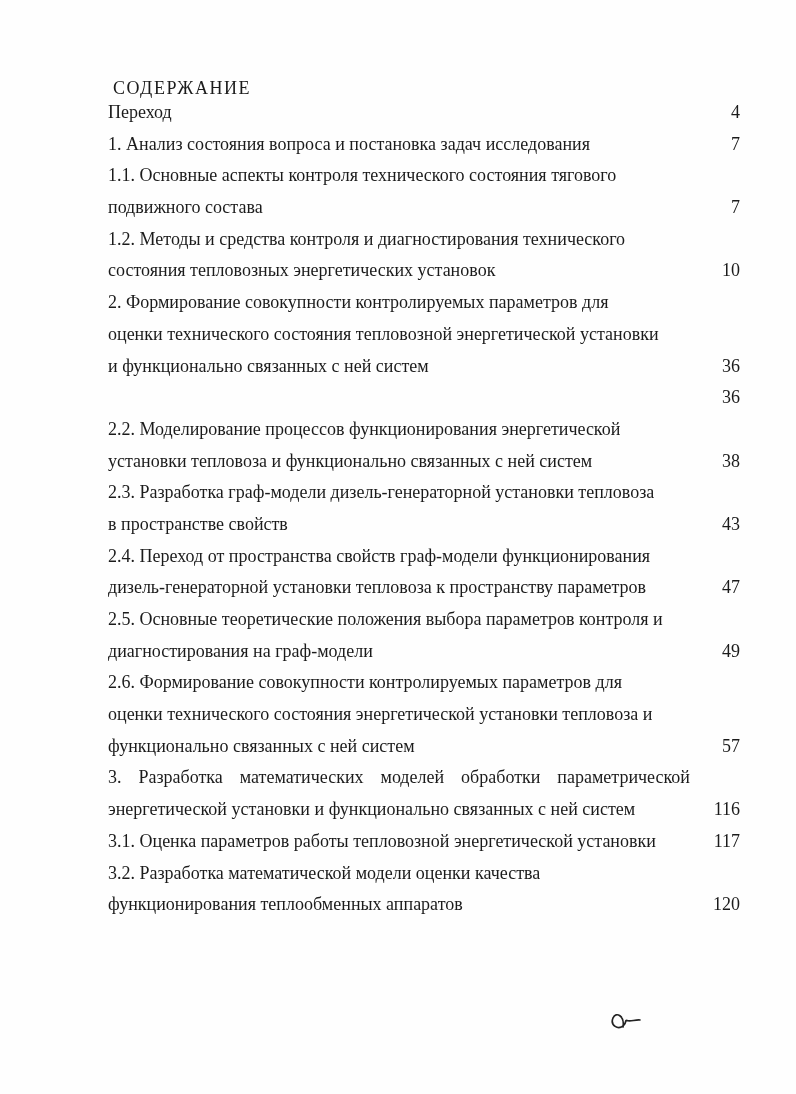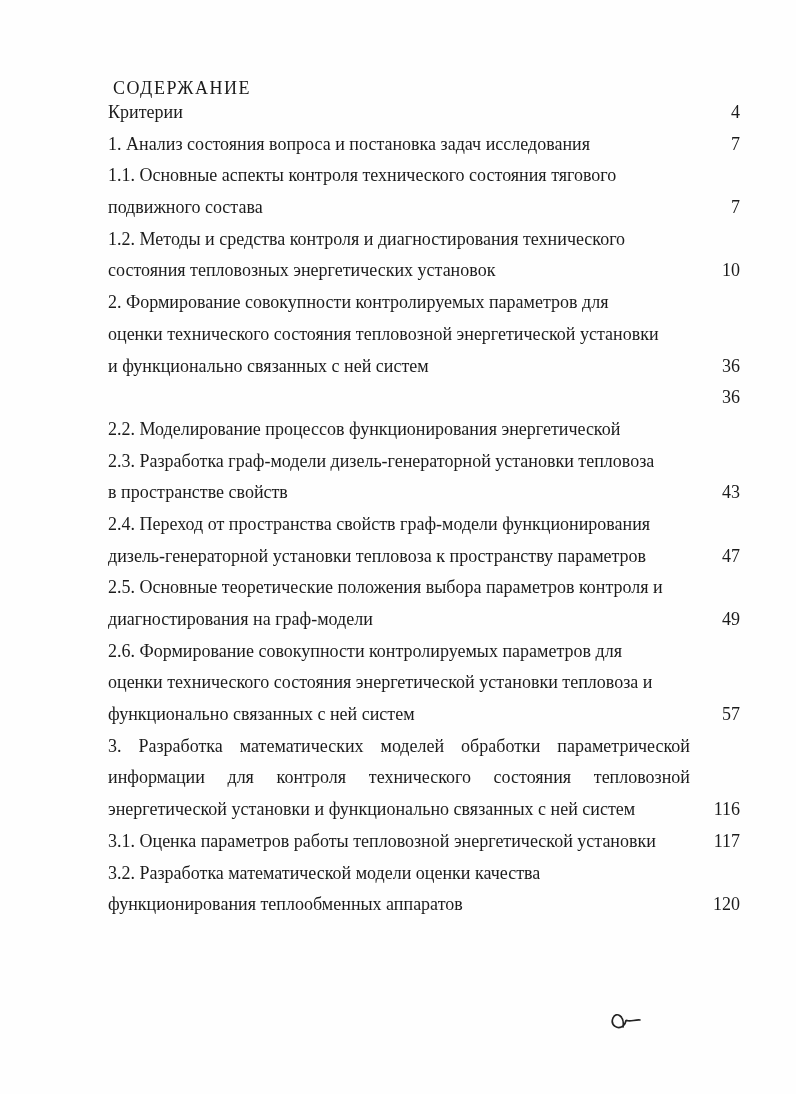--- a/index.html
+++ b/index.html
@@ -65,42 +65,42 @@
   }
 </style>
 </head>
 <body>
 
 <div class="page">
 
   <h1 class="doc-title">СОДЕРЖАНИЕ</h1>
 
   <div class="toc" id="toc">
-      <div class="toc-row"><span class="entry-text">Критерии</span><span class="entry-page">4</span></div>
+      <div class="toc-row"><span class="entry-text">Переход</span><span class="entry-page">4</span></div>
       <div class="toc-row"><span class="entry-text">1. Анализ состояния вопроса и постановка задач исследования</span><span class="entry-page">7</span></div>
       <div class="toc-row"><span class="entry-text">1.1. Основные аспекты контроля технического состояния тягового</span></div>
       <div class="toc-row"><span class="entry-text">подвижного состава</span><span class="entry-page">7</span></div>
       <div class="toc-row"><span class="entry-text">1.2. Методы и средства контроля и диагностирования технического</span></div>
       <div class="toc-row"><span class="entry-text">состояния тепловозных энергетических установок</span><span class="entry-page">10</span></div>
       <div class="toc-row"><span class="entry-text">2. Формирование совокупности контролируемых параметров для</span></div>
       <div class="toc-row"><span class="entry-text">оценки технического состояния тепловозной энергетической установки</span></div>
       <div class="toc-row"><span class="entry-text">и функционально связанных с ней систем</span><span class="entry-page">36</span></div>
       <div class="toc-row"><span class="entry-page">36</span></div>
       <div class="toc-row"><span class="entry-text">2.2. Моделирование процессов функционирования энергетической</span></div>
+      <div class="toc-row"><span class="entry-text">установки тепловоза и функционально связанных с ней систем</span><span class="entry-page">38</span></div>
       <div class="toc-row"><span class="entry-text">2.3. Разработка граф-модели дизель-генераторной установки тепловоза</span></div>
       <div class="toc-row"><span class="entry-text">в пространстве свойств</span><span class="entry-page">43</span></div>
       <div class="toc-row"><span class="entry-text">2.4. Переход от пространства свойств граф-модели функционирования</span></div>
       <div class="toc-row"><span class="entry-text">дизель-генераторной установки тепловоза к пространству параметров</span><span class="entry-page">47</span></div>
       <div class="toc-row"><span class="entry-text">2.5. Основные теоретические положения выбора параметров контроля и</span></div>
       <div class="toc-row"><span class="entry-text">диагностирования на граф-модели</span><span class="entry-page">49</span></div>
       <div class="toc-row"><span class="entry-text">2.6. Формирование совокупности контролируемых параметров для</span></div>
       <div class="toc-row"><span class="entry-text">оценки технического состояния энергетической установки тепловоза и</span></div>
       <div class="toc-row"><span class="entry-text">функционально связанных с ней систем</span><span class="entry-page">57</span></div>
       <div class="toc-row justify"><span class="entry-text">3. Разработка математических моделей обработки параметрической</span></div>
-      <div class="toc-row justify"><span class="entry-text">информации для контроля технического состояния тепловозной</span></div>
       <div class="toc-row"><span class="entry-text">энергетической установки и функционально связанных с ней систем</span><span class="entry-page">116</span></div>
       <div class="toc-row"><span class="entry-text">3.1. Оценка параметров работы тепловозной энергетической установки</span><span class="entry-page">117</span></div>
       <div class="toc-row"><span class="entry-text">3.2. Разработка математической модели оценки качества</span></div>
       <div class="toc-row"><span class="entry-text">функционирования теплообменных аппаратов</span><span class="entry-page">120</span></div>
     </div>
 
   <svg class="handwritten-mark" width="42" height="36" viewBox="0 0 42 36">
     <path d="M15 25 C 17 14, 8 9, 5 16 C 2 23, 10 29, 16 23 C 18.5 20, 17 18, 19 18.5 C 22 20, 27 17.5, 32 18" fill="none" stroke="#222222" stroke-width="1.7" stroke-linecap="round" stroke-linejoin="round"></path>
   </svg>
 

